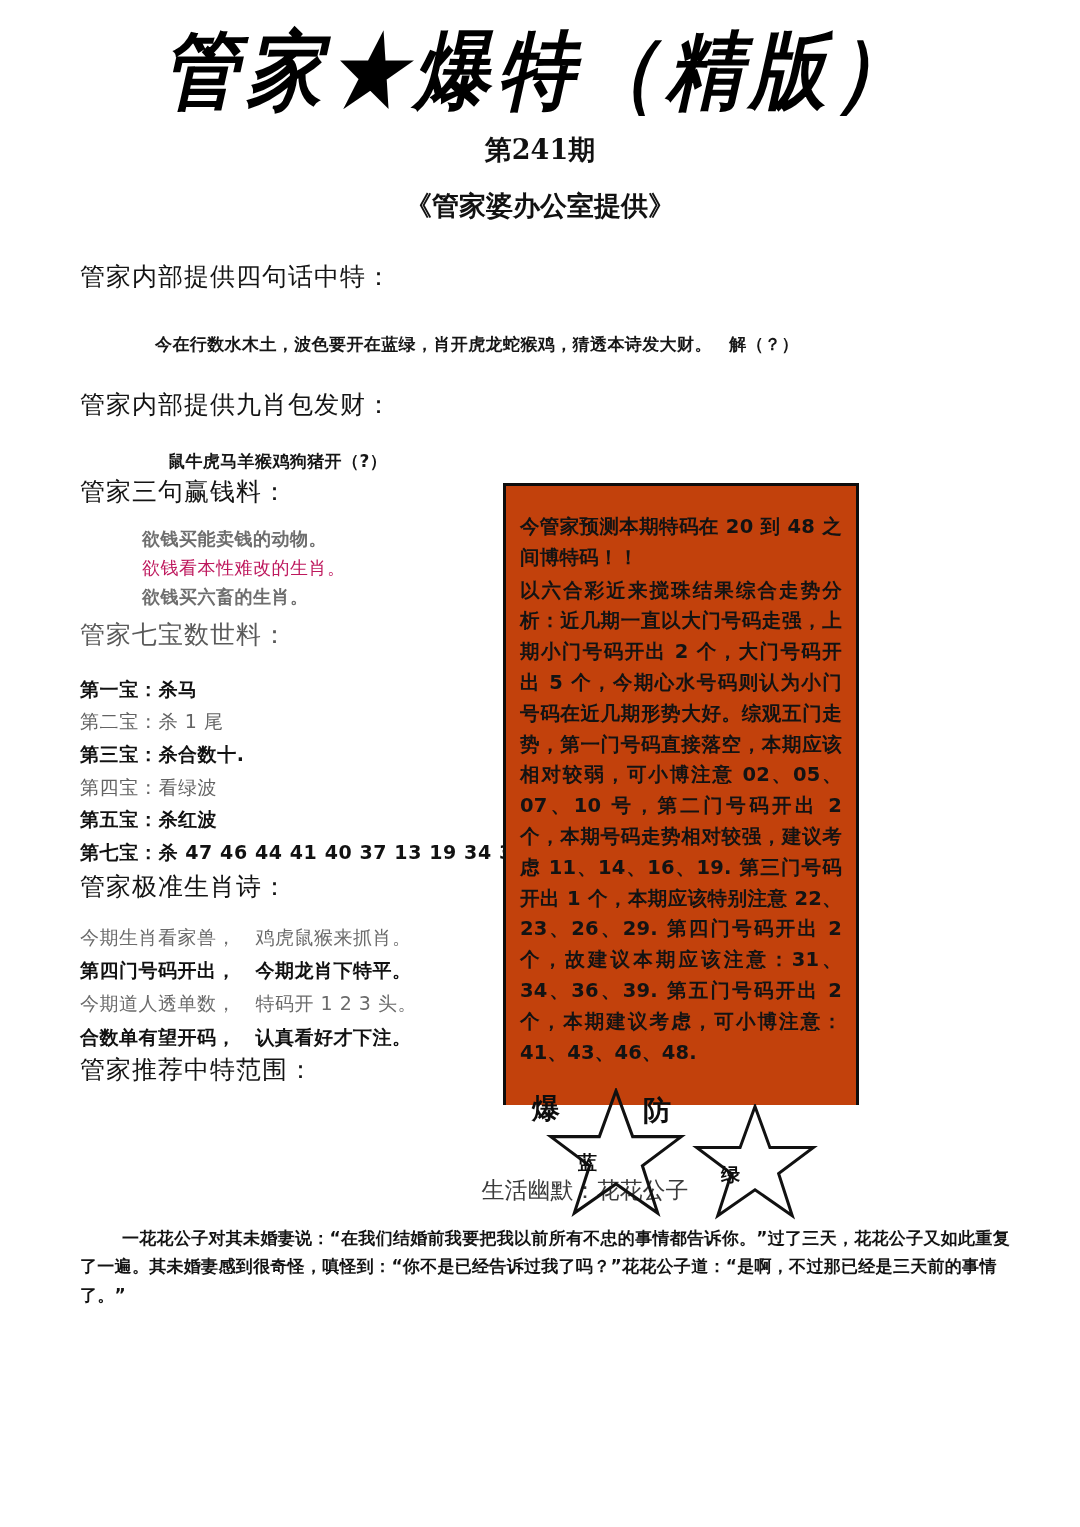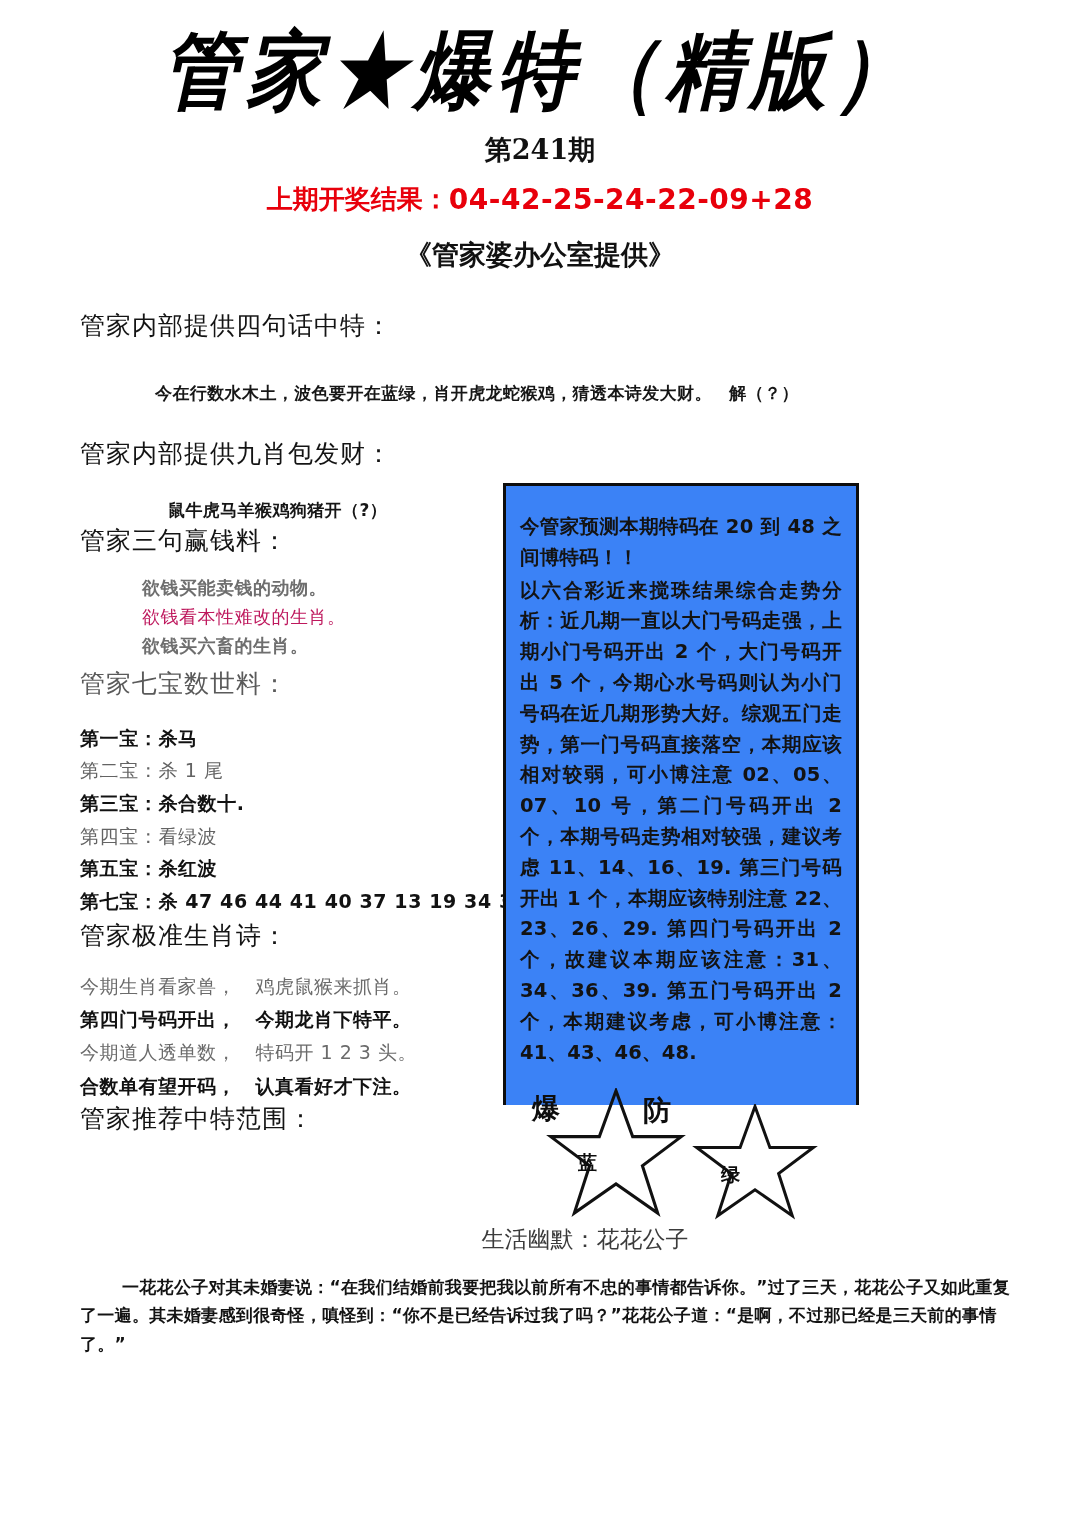--- a/index.html
+++ b/index.html
@@ -167,21 +167,21 @@
     position: absolute;
     left: 503px;
     top: 483px;
     width: 356px;
     height: 622px;
     border-left: 3px solid #0d0d0d;
     border-top: 3px solid #0d0d0d;
     border-right: 3px solid #0d0d0d;
     border-bottom: none;
     box-sizing: border-box;
-    background: #3b82f6;
+    background: #c2410c;
   }
   .analysis-inner {
     padding: 26px 14px 0 14px;
   }
   .analysis-text {
     font-family: "DejaVu Sans", "Liberation Sans", sans-serif;
     font-size: 19.5px;
     line-height: 1.58;
     color: #131313;
     font-weight: bold;
@@ -214,23 +214,20 @@
   }
   .star-wrap.one .star-inner-label { left: 52px; top: 62px; }
   .star-wrap.two .star-inner-label { left: 46px; top: 58px; }
 </style>
 </head>
 <body>
 
 <div class="masthead">
   <div class="masthead-title">管家★爆特（精版）</div>
   <div class="issue-line">第241期</div>
-  <div class="draw-line">
-    <span class="draw-label">上期开奖结果：</span><span class="draw-numbers">04-42-25-24-22-09+28</span>
-  </div>
   <div class="office-line">《管家婆办公室提供》</div>
 </div>
 
 <div class="content">
 
   <div class="full-col" style="top:0;">
     <div class="section-head">管家内部提供四句话中特：</div>
     <div class="indent-line" style="margin-top:40px; margin-left:75px;">今在行数水木土，波色要开在蓝绿，肖开虎龙蛇猴鸡，猜透本诗发大财。　解（？）</div>
   </div>
 

